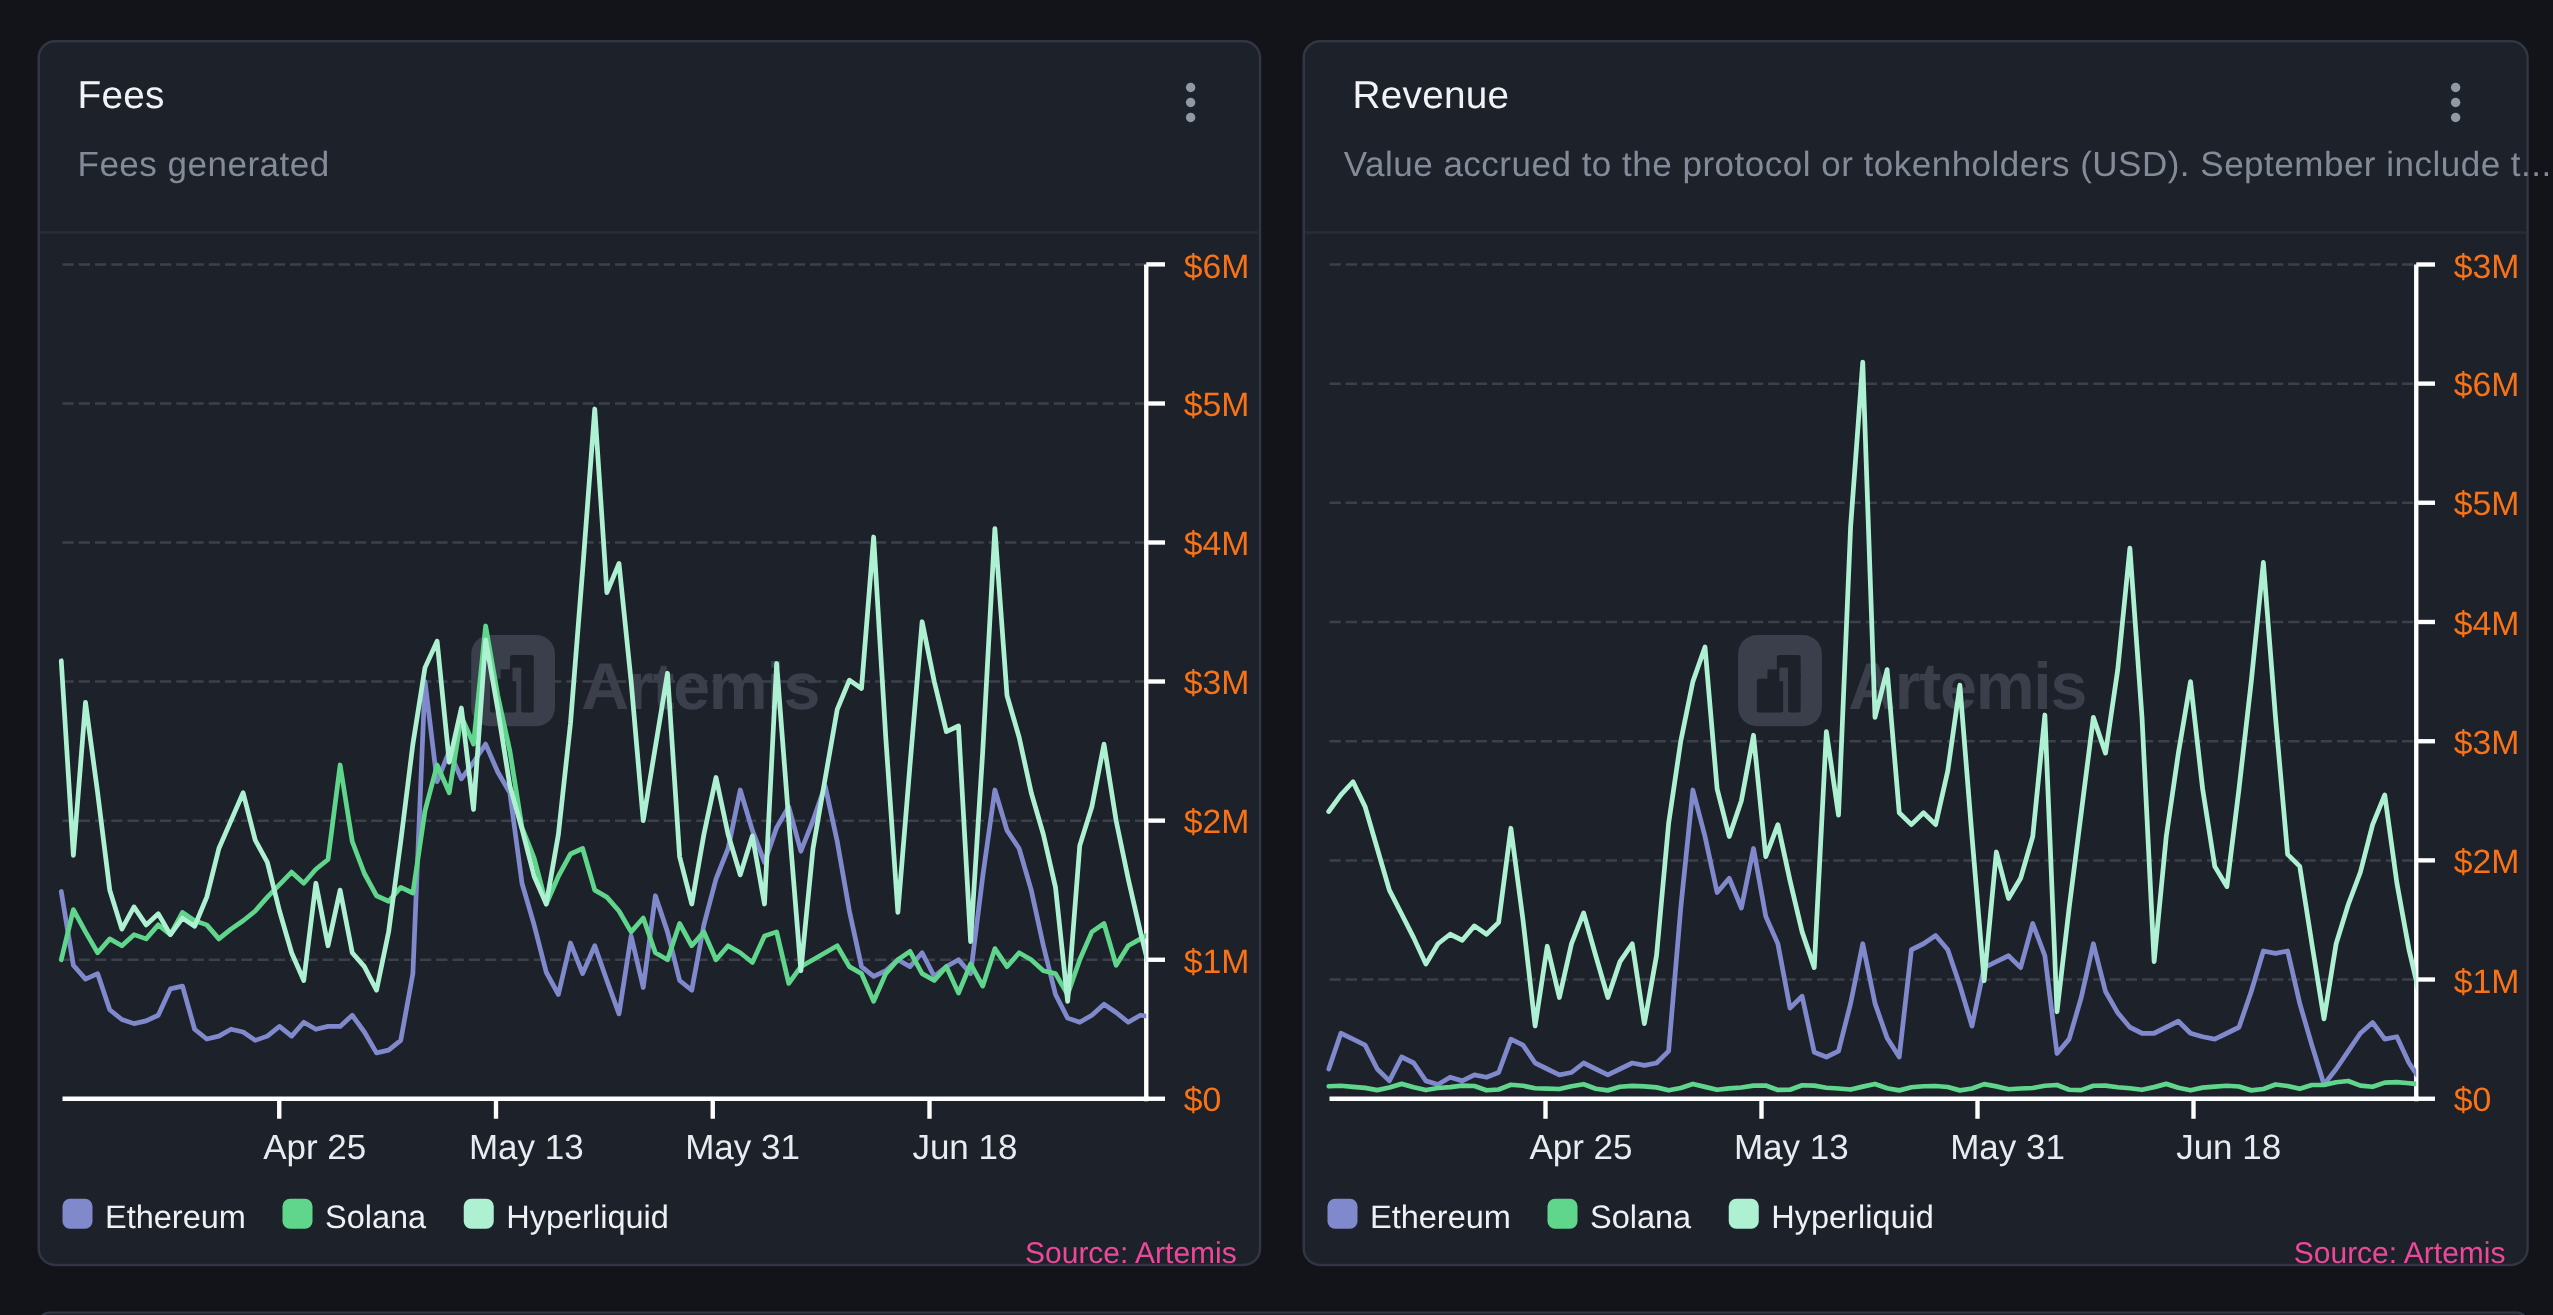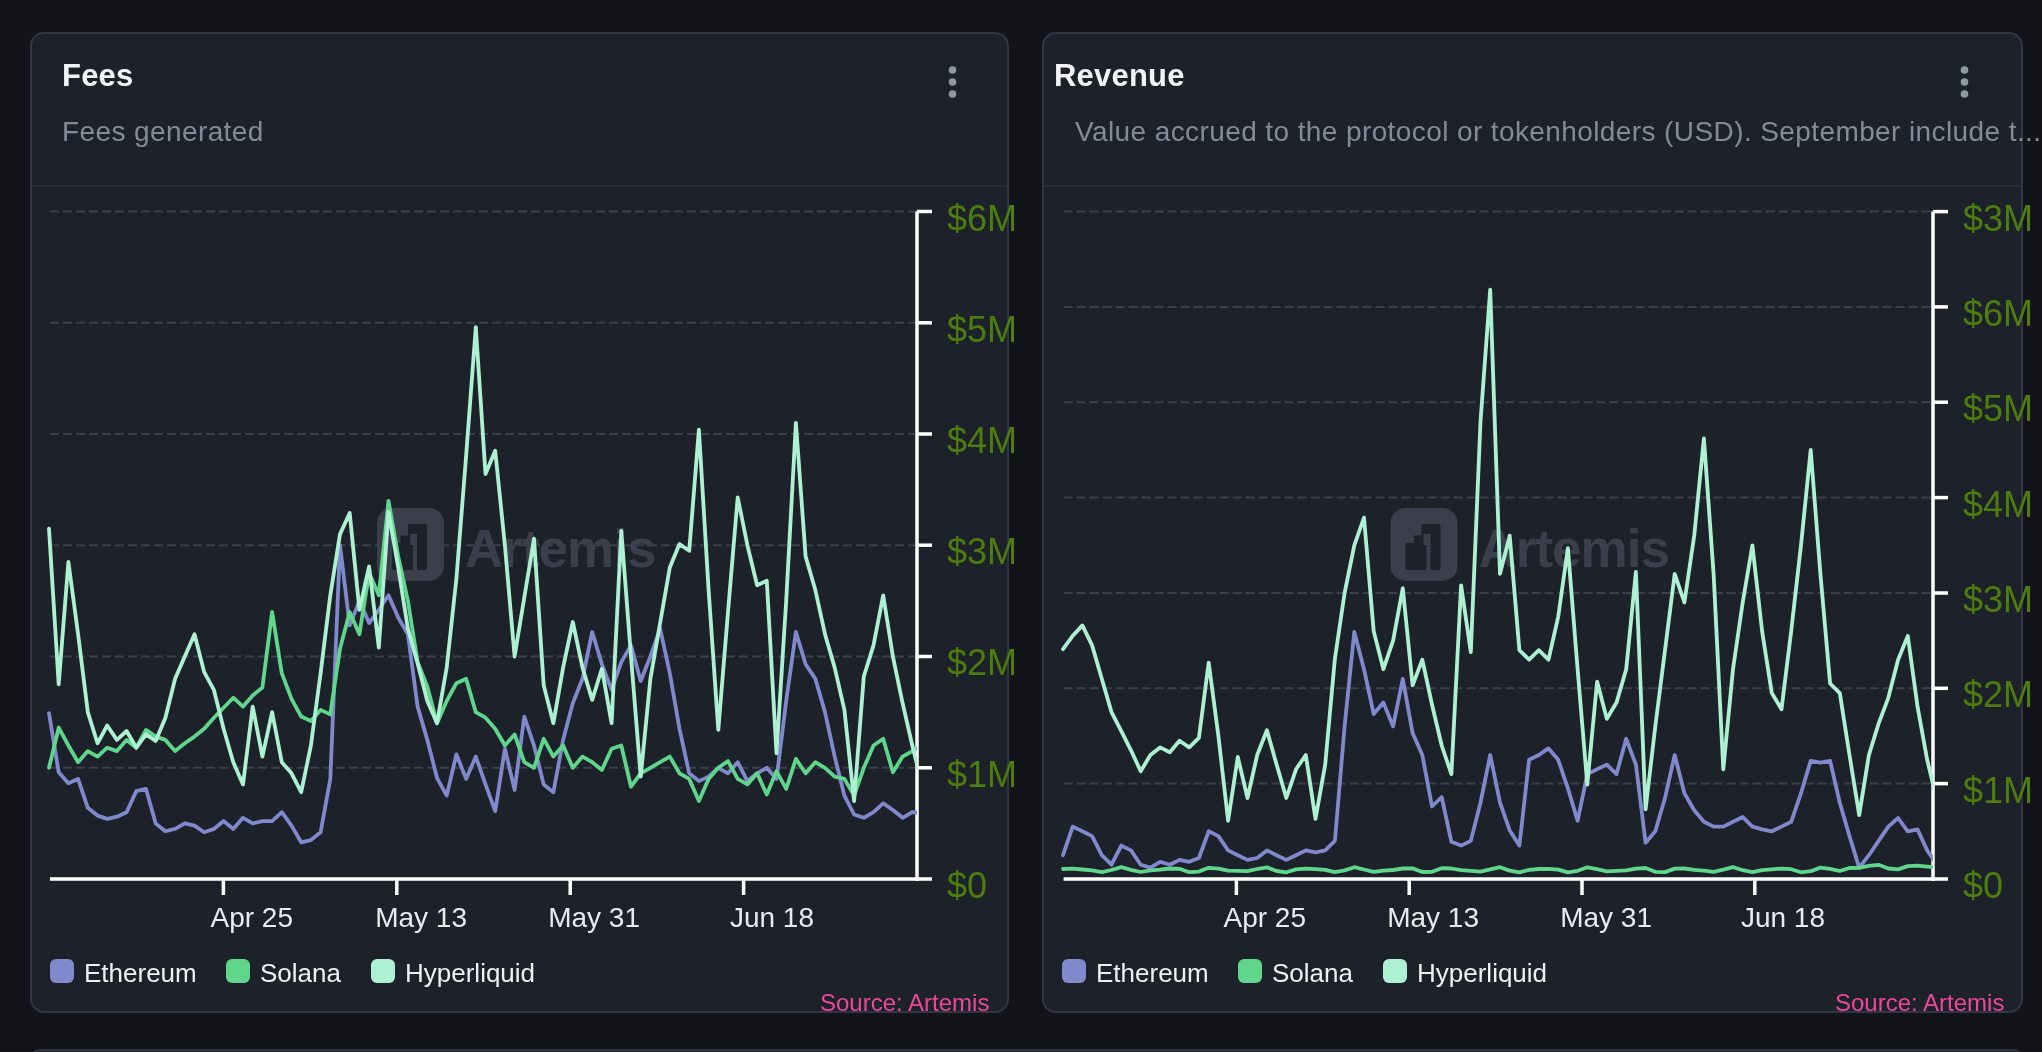--- a/index.html
+++ b/index.html
@@ -1,20 +1,20 @@
 <!DOCTYPE html>
 <html><head><meta charset="utf-8"><style>
 * { margin:0; padding:0; box-sizing:border-box; }
 html,body { width:2042px; height:1052px; background:#131419; overflow:hidden; }
 body { position:relative; font-family:"Liberation Sans", sans-serif; -webkit-font-smoothing:antialiased; }
 .card { position:absolute; top:32px; height:981px; background:#1d212a; border:2px solid #323644; border-radius:14px; }
 .divider { position:absolute; top:185px; height:2px; background:#282c35; }
-.title { position:absolute; top:58px; font-size:31px; font-weight:bold; color:#f1f3f6; letter-spacing:0.2px; }
+.title { position:absolute; top:58px; font-size:31px; font-weight:normal; color:#f1f3f6; letter-spacing:0.2px; }
 .subtitle { position:absolute; top:116px; font-size:28px; color:#848b98; letter-spacing:0.4px; }
-.ylab { position:absolute; font-size:36px; color:#4d7c0f; }
+.ylab { position:absolute; font-size:27px; color:#f97316; }
 .xlab { position:absolute; font-size:28px; color:#e8ebef; text-align:right; }
 .lsq { position:absolute; top:959px; width:24px; height:24px; border-radius:6px; }
 .llab { position:absolute; top:958px; font-size:26px; color:#eef0f3;text-align:center; }
 .source { position:absolute; top:989px; font-size:24px; color:#ec4899; }
 svg { position:absolute; left:0; top:0; }
 </style></head>
 <body>
 <div class="card" style="left:30px;width:979px"></div>
 <div class="card" style="left:1042px;width:981px"></div>
 <div style="position:absolute;left:30px;top:1049px;width:1993px;height:10px;background:#1d212a;border:2px solid #323644;border-radius:14px 14px 0 0;border-bottom:none"></div>
@@ -94,21 +94,21 @@
 <polyline clip-path="url(#c2)" points="1063.0,869.0 1072.7,868.6 1082.4,869.5 1092.1,870.3 1101.8,872.1 1111.5,870.0 1121.3,867.1 1131.0,869.8 1140.7,872.0 1150.4,870.4 1160.1,869.7 1169.8,868.5 1179.5,868.8 1189.2,872.2 1198.9,871.6 1208.7,867.8 1218.4,868.6 1228.1,870.6 1237.8,870.9 1247.5,871.2 1257.2,869.0 1266.9,867.4 1276.6,871.0 1286.3,872.3 1296.0,869.4 1305.8,868.7 1315.5,869.1 1325.2,869.9 1334.9,872.2 1344.6,870.4 1354.3,867.2 1364.0,869.5 1373.7,871.8 1383.4,870.7 1393.1,870.0 1402.8,868.5 1412.6,868.4 1422.3,872.0 1432.0,871.8 1441.7,868.2 1451.4,868.5 1461.1,870.2 1470.8,870.8 1480.5,871.6 1490.2,869.3 1500.0,867.2 1509.7,870.6 1519.4,872.3 1529.1,869.8 1538.8,869.0 1548.5,868.8 1558.2,869.6 1567.9,872.3 1577.6,870.8 1587.3,867.3 1597.1,869.1 1606.8,871.4 1616.5,870.8 1626.2,870.4 1635.9,868.6 1645.6,868.0 1655.3,871.8 1665.0,872.1 1674.7,868.6 1684.4,868.5 1694.2,869.8 1703.9,870.6 1713.6,871.8 1723.3,869.7 1733.0,867.1 1742.7,870.2 1752.4,872.2 1762.1,870.1 1771.8,869.3 1781.5,868.6 1791.2,869.2 1801.0,872.3 1810.7,871.2 1820.4,867.6 1830.1,868.8 1839.8,871.0 1849.5,868.0 1859.2,867.9 1868.9,865.8 1878.6,864.8 1888.3,868.5 1898.1,869.4 1907.8,866.1 1917.5,865.7 1927.2,866.6 1936.9,867.5" fill="none" stroke="#5fd68c" stroke-width="3.8" stroke-linejoin="round" stroke-linecap="round"></polyline>
 <polyline clip-path="url(#c2)" points="1063.0,649.2 1072.7,635.9 1082.4,625.4 1092.1,645.4 1101.8,678.8 1111.5,712.1 1121.3,731.2 1131.0,750.3 1140.7,771.3 1150.4,755.0 1160.1,747.4 1169.8,752.2 1179.5,740.7 1189.2,747.4 1198.9,737.9 1208.7,662.6 1218.4,736.0 1228.1,820.8 1237.8,757.0 1247.5,798.0 1257.2,755.0 1266.9,730.3 1276.6,764.6 1286.3,798.0 1296.0,769.3 1305.8,755.0 1315.5,818.9 1325.2,764.6 1334.9,658.7 1344.6,593.0 1354.3,545.3 1364.0,517.6 1373.7,631.1 1383.4,669.2 1393.1,640.6 1402.8,588.2 1412.6,685.4 1422.3,659.7 1432.0,704.5 1441.7,745.5 1451.4,774.1 1461.1,585.3 1470.8,652.1 1480.5,421.3 1490.2,289.7 1500.0,573.9 1509.7,535.7 1519.4,650.2 1529.1,659.7 1538.8,650.2 1548.5,659.7 1558.2,616.8 1567.9,548.1 1577.6,669.2 1587.3,784.6 1597.1,681.6 1606.8,718.8 1616.5,702.6 1626.2,669.2 1635.9,572.0 1645.6,809.4 1655.3,726.4 1665.0,650.2 1674.7,573.9 1684.4,602.5 1694.2,535.7 1703.9,438.5 1713.6,573.9 1723.3,769.3 1733.0,669.2 1742.7,602.5 1752.4,545.3 1762.1,631.1 1771.8,693.1 1781.5,709.3 1791.2,631.1 1801.0,545.3 1810.7,449.9 1820.4,573.9 1830.1,683.5 1839.8,693.1 1849.5,755.0 1859.2,815.1 1868.9,755.0 1878.6,723.6 1888.3,697.8 1898.1,659.7 1907.8,635.9 1917.5,706.4 1927.2,759.8 1936.9,800.8" fill="none" stroke="#aef0d2" stroke-width="3.8" stroke-linejoin="round" stroke-linecap="round"></polyline>
 <circle cx="952.5" cy="70" r="3.8" fill="#9199a4"></circle>
     <circle cx="952.5" cy="82" r="3.8" fill="#9199a4"></circle>
     <circle cx="952.5" cy="94" r="3.8" fill="#9199a4"></circle>
 <circle cx="1964.5" cy="70" r="3.8" fill="#9199a4"></circle>
     <circle cx="1964.5" cy="82" r="3.8" fill="#9199a4"></circle>
     <circle cx="1964.5" cy="94" r="3.8" fill="#9199a4"></circle>
 </svg>
 <div class="title" style="left:62px">Fees</div>
-<div class="title" style="left:1054px">Revenue</div>
+<div class="title" style="left:1082px">Revenue</div>
 <div class="subtitle" style="left:62px">Fees generated</div>
 <div class="subtitle" style="left:1075px">Value accrued to the protocol or tokenholders (USD). September include t...</div>
 <div class="ylab" style="left:947px;top:865px">$0</div>
 <div class="ylab" style="left:947px;top:754px">$1M</div>
 <div class="ylab" style="left:947px;top:642px">$2M</div>
 <div class="ylab" style="left:947px;top:531px">$3M</div>
 <div class="ylab" style="left:947px;top:420px">$4M</div>
 <div class="ylab" style="left:947px;top:309px">$5M</div>
 <div class="ylab" style="left:947px;top:198px">$6M</div>
 <div class="ylab" style="left:1963px;top:865px">$0</div>

